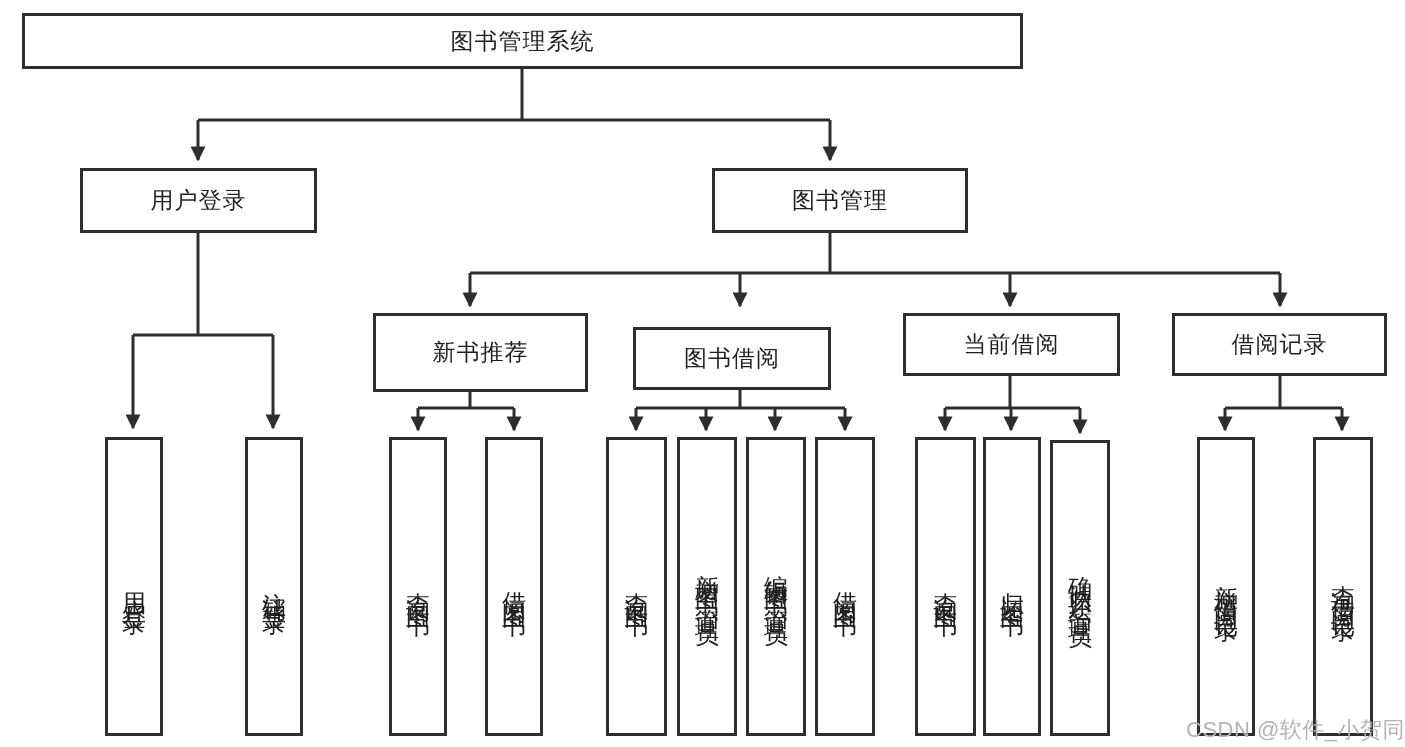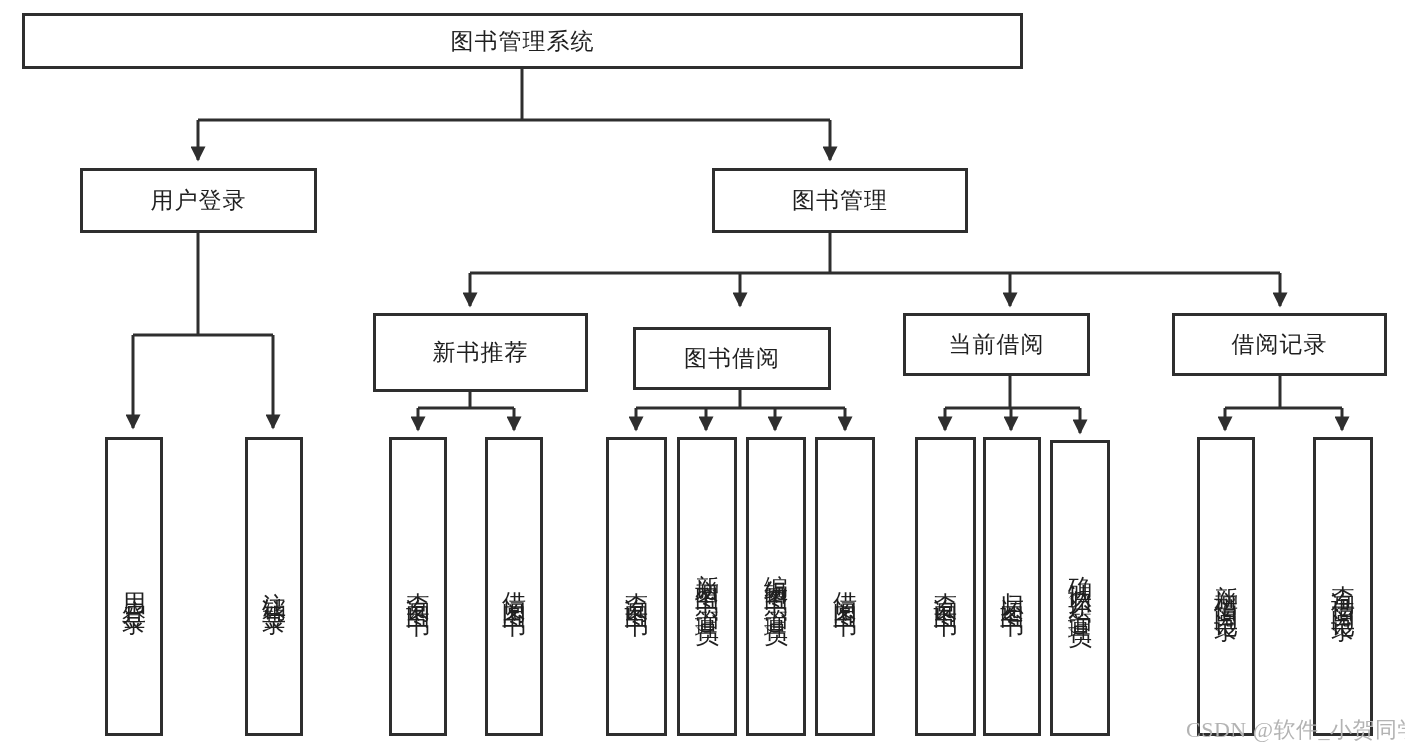--- a/index.html
+++ b/index.html
@@ -1,18 +1,18 @@
 <!DOCTYPE html>
 <html><head>
 <meta charset="utf-8">
 <style>
   html,body{margin:0;padding:0;background:#ffffff;}
   .stage{
     position:relative;width:1405px;height:747px;background:#ffffff;
-    font-family:Liberation Serif, serif;color:#1f1f1f;overflow:hidden;
+    font-family:Liberation Sans, sans-serif;color:#1f1f1f;overflow:hidden;
   }
   .connectors{position:absolute;left:0;top:0;z-index:1;}
   .box{
     position:absolute;background:#ffffff;border:3px solid #2e2e2e;
     box-sizing:border-box;display:flex;align-items:center;justify-content:center;
     z-index:2;text-align:center;
   }
   .hbox{font-size:23px;letter-spacing:1px;white-space:nowrap;}
   .vbox{
     writing-mode:vertical-rl;text-orientation:mixed;
@@ -78,21 +78,21 @@
     </g>
   </svg>
 
   <div class="box hbox" style="left:22px;top:13px;width:1001px;height:56px;">图书管理系统</div>
 
   <div class="box hbox" style="left:80px;top:168px;width:237px;height:65px;">用户登录</div>
   <div class="box hbox" style="left:712px;top:168px;width:256px;height:65px;">图书管理</div>
 
   <div class="box hbox" style="left:363px;top:313px;width:215px;height:79px;margin-left:10px;">新书推荐</div>
   <div class="box hbox" style="left:633px;top:327px;width:198px;height:63px;">图书借阅</div>
-  <div class="box hbox" style="left:903px;top:313px;width:187px;height:63px;">当前借阅</div>
+  <div class="box hbox" style="left:903px;top:313px;width:217px;height:63px;">当前借阅</div>
   <div class="box hbox" style="left:1172px;top:313px;width:215px;height:63px;text-align:right;">借阅记录</div>
 
   <div class="box vbox" style="left:105px;top:437px;width:58px;height:299px;">用户登录</div>
   <div class="box vbox" style="left:245px;top:437px;width:58px;height:299px;">注销登录</div>
 
   <div class="box vbox" style="left:389px;top:437px;width:58px;height:299px;">查询图书</div>
   <div class="box vbox" style="left:485px;top:437px;width:58px;height:299px;">借阅图书</div>
 
   <div class="box vbox" style="left:606px;top:437px;width:61px;height:299px;">查询图书</div>
   <div class="box vbox" style="left:677px;top:437px;width:60px;height:299px;">新增图书（管理员）</div>

